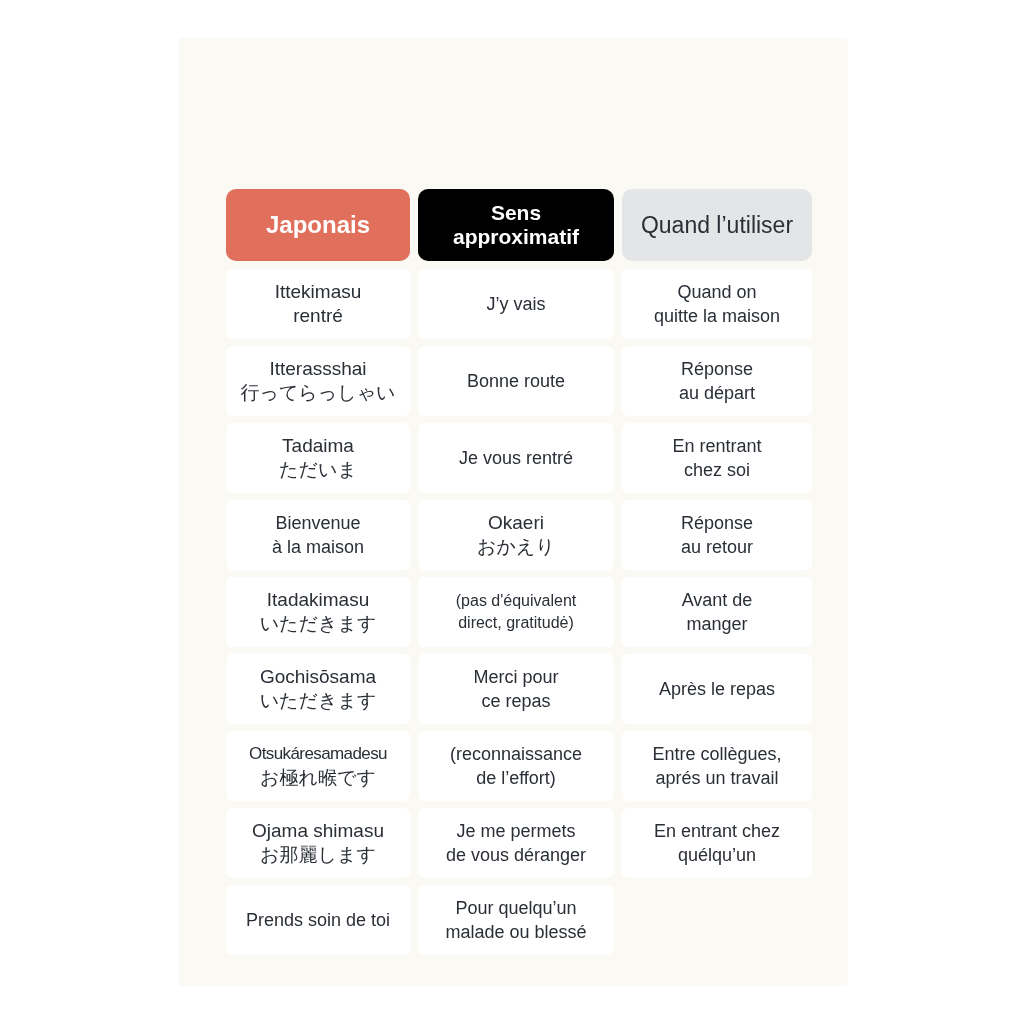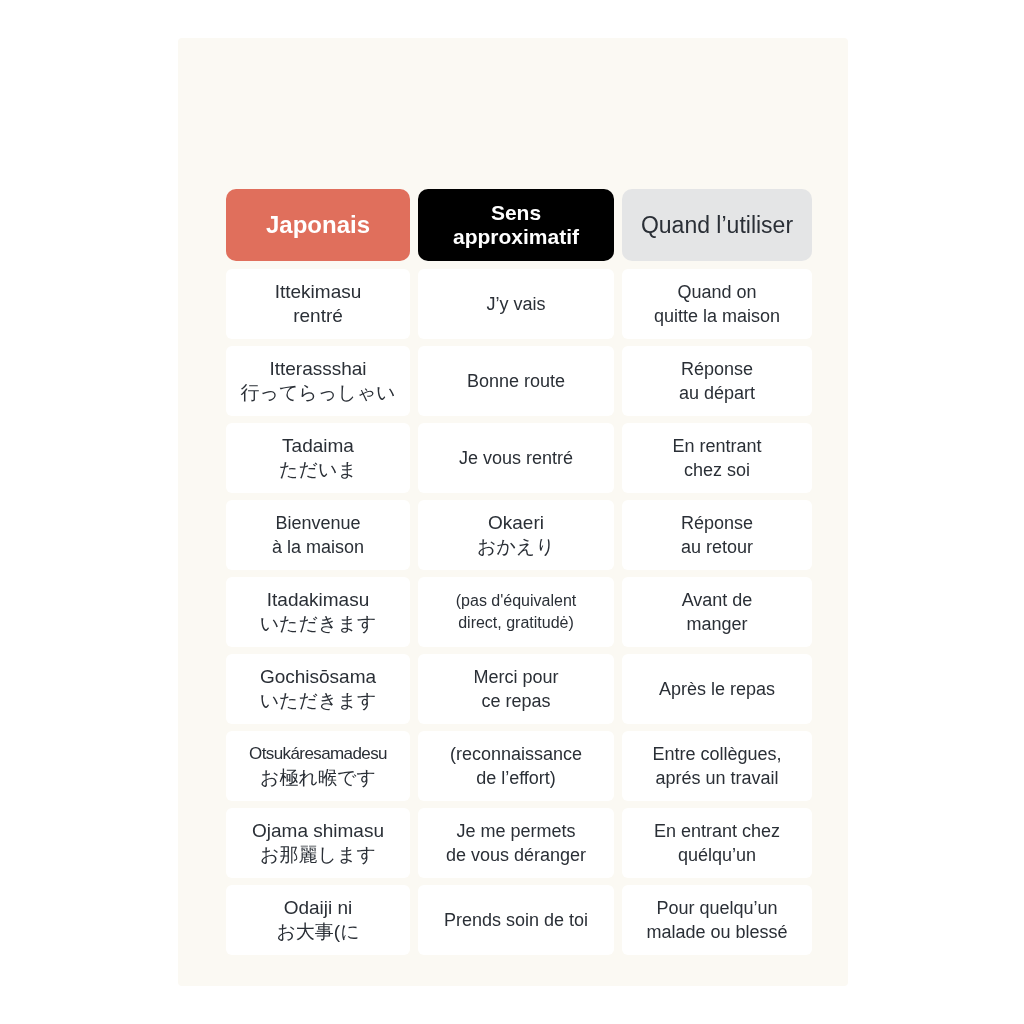--- a/index.html
+++ b/index.html
@@ -222,24 +222,20 @@
       </div>
     <div class="cell medium">
         <span class="txt">Je me permets
 de vous déranger</span>
       </div>
     <div class="cell medium">
         <span class="txt">En entrant chez
 quélqu’un</span>
       </div>
 
-    <div class="cell">
-        <span class="romaji">Odaiji ni</span>
-        <span class="kana">お大事(に</span>
-      </div>
     <div class="cell medium">
         <span class="txt">Prends soin de toi</span>
       </div>
     <div class="cell medium">
         <span class="txt">Pour quelqu’un
 malade ou blessé</span>
       </div>
   </div>
 </div>
 

